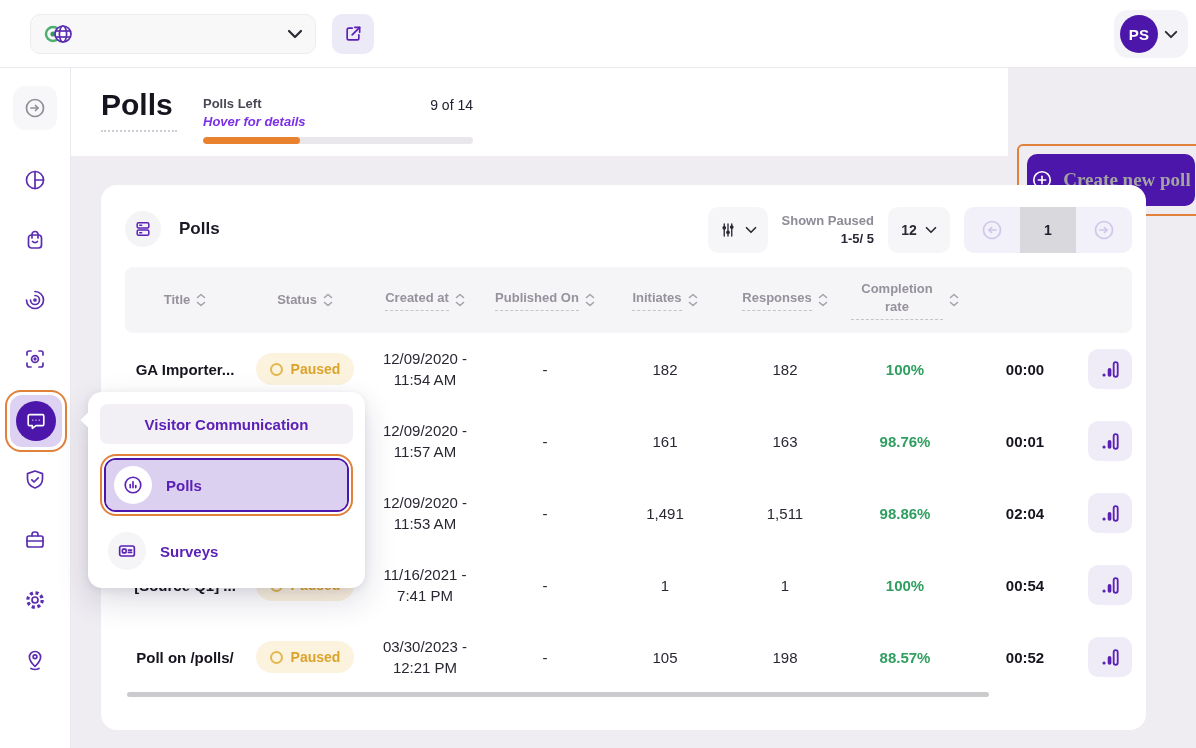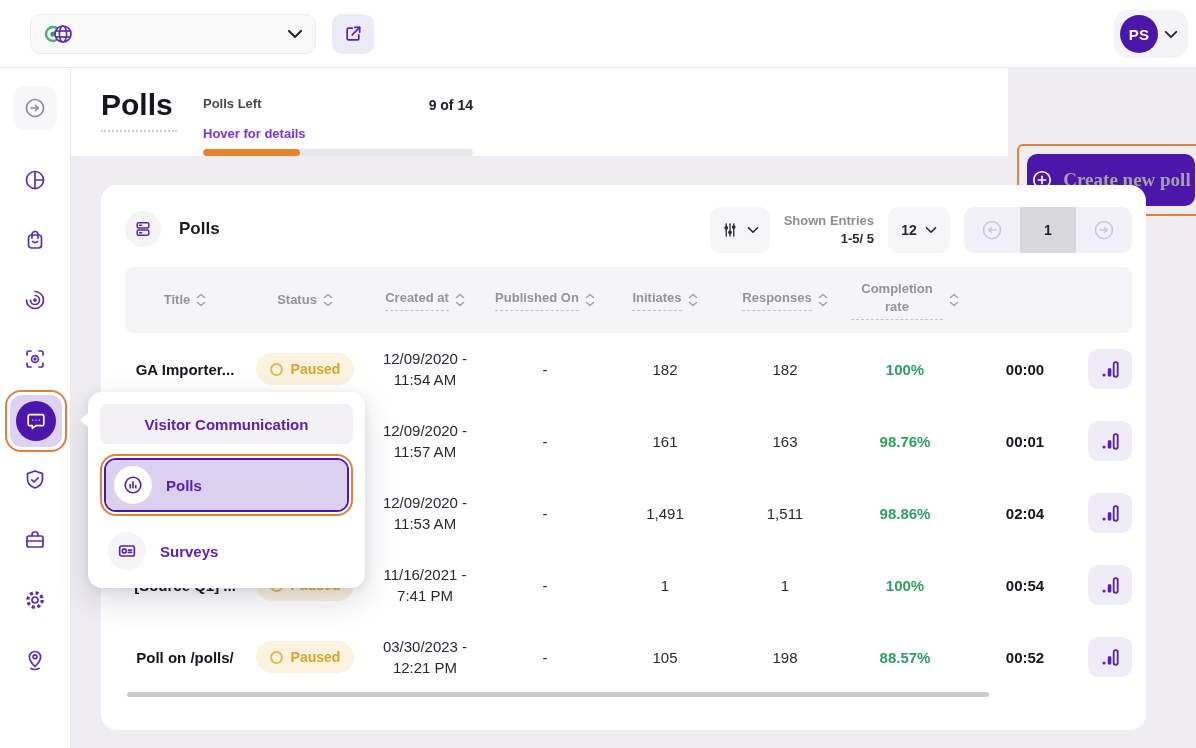--- a/index.html
+++ b/index.html
@@ -23,22 +23,22 @@
   .nav-item.muted { color:#8f8d95; background:#f7f6f8; }
   .nav-active-wrap { position:absolute; left:5px; top:322px; width:62px; height:62px; border:2px solid #e0813c; border-radius:16px; padding:3px; cursor:pointer; }
   .nav-active-inner { width:100%; height:100%; background:#ddd2f1; border-radius:12px; display:flex; align-items:center; justify-content:center; }
   .nav-active-circle { width:40px; height:40px; border-radius:50%; background:#4d16ab; display:flex; align-items:center; justify-content:center; color:#fff; }
 
   
   .page-header { position:absolute; left:71px; top:68px; right:0; height:88px; background:#ffffff; z-index:5; }
   .page-title { position:absolute; left:30px; top:20px; font-size:30px; font-weight:800; color:#17141f; border-bottom:2px dotted #cfccd6; padding:0 4px 8px 0; }
   .quota-block { position:absolute; left:132px; top:20px; width:270px; }
   .quota-label { font-size:13px; font-weight:700; color:#4b4754;margin-top:8px; }
-  .quota-hover { font-size:13px; font-weight:600; color:#7c30e8; margin-top:15px; cursor:pointer; }
-  .quota-count { position:absolute; right:0; top:9px; font-size:14px; font-weight:700; color:#232030;padding-left:25px; }
+  .quota-hover { font-size:13px; font-weight:600; color:#7c30e8; margin-top:3px; cursor:pointer;font-style:italic; }
+  .quota-count { position:absolute; right:0; top:9px; font-size:14px; font-weight:400; color:#232030;padding-left:25px; }
   .progress-track { margin-top:8px; width:270px; height:7px; border-radius:4px; background:#e9e7eb; overflow:hidden; }
   .progress-fill { height:100%; background:#e8822e; border-radius:4px; }
   .create-highlight { position:absolute; left:946px; top:76px; width:188px; height:72px; border:2px solid #e0813c; border-radius:6px; padding:8px 8px; }
   .create-btn { width:100%; height:100%; background:#4d16ab; border:none; border-radius:10px; color:#a3a3a3; font-family:Liberation Serif, serif; font-size:19px; font-weight:700; display:flex; align-items:center; justify-content:center; gap:10px; cursor:pointer; }
 
   
   .card { position:absolute; left:101px; top:185px; width:1045px; height:545px; background:#ffffff; border-radius:16px; z-index:5; }
   .card-title-row { position:absolute; left:24px; top:26px; display:flex; align-items:center; gap:18px; }
   .card-title-icon { width:36px; height:36px; border-radius:50%; background:#f4f3f6; display:flex; align-items:center; justify-content:center; color:#5b21b6; }
   .card-title { font-size:17px; font-weight:700; color:#1b1826; }
@@ -283,21 +283,21 @@
               <circle cx="17" cy="8" r="1.6" fill="#2c2933"></circle>
           </svg>
         </span>
         <span>
           <svg width="12" height="8" viewBox="0 0 16 10">
               <polyline points="2,2 8,8 14,2" fill="none" stroke="#2c2933" stroke-width="2.2" stroke-linecap="round" stroke-linejoin="round"></polyline>
             </svg>
         </span>
       </div>
       <div class="entries">
-        <div class="entries-label">Shown Entries</div>
+        <div class="entries-label">Shown Paused</div>
         <div class="entries-value">1-5/ 5</div>
       </div>
       <div class="tool-btn size-select">
         <span>12</span>
         <span>
           <svg width="12" height="8" viewBox="0 0 16 10">
               <polyline points="2,2 8,8 14,2" fill="none" stroke="#2c2933" stroke-width="2.2" stroke-linecap="round" stroke-linejoin="round"></polyline>
             </svg>
         </span>
       </div>

